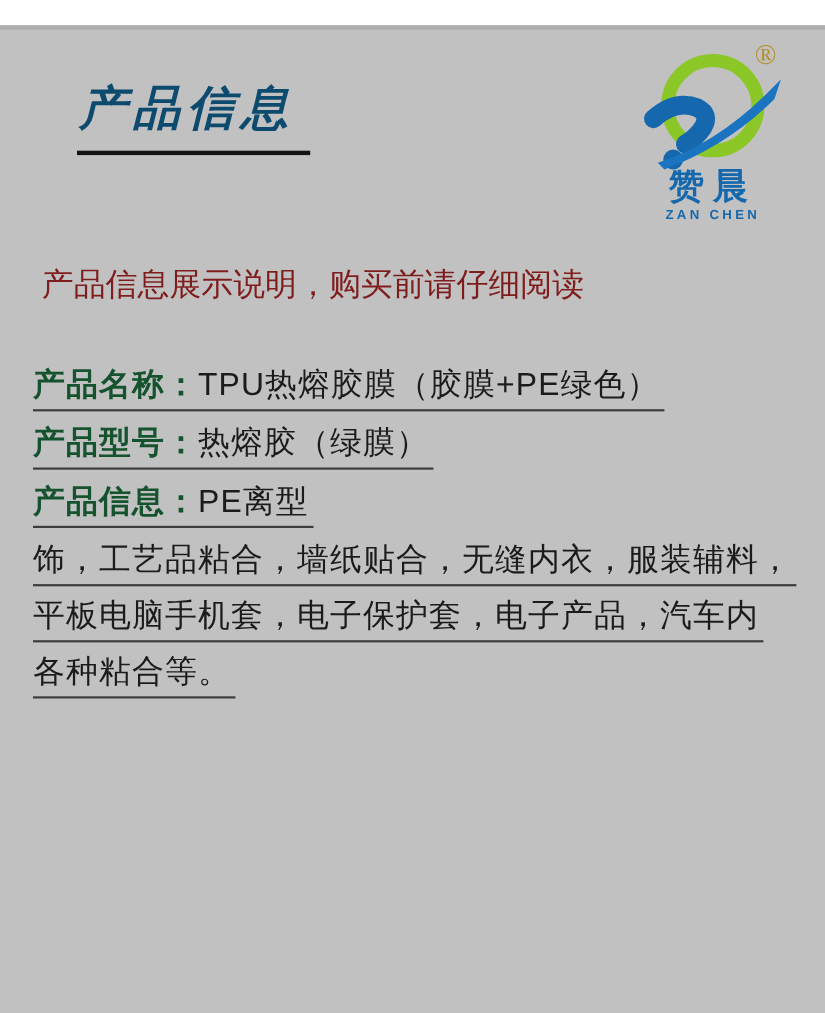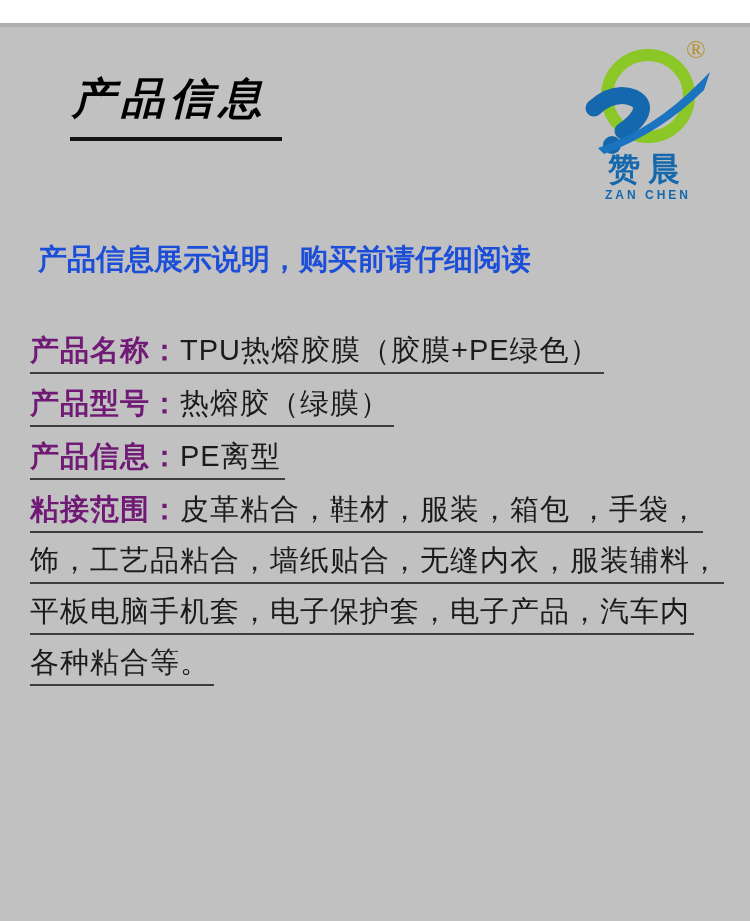--- a/index.html
+++ b/index.html
@@ -33,51 +33,50 @@
     width: 750px;
     padding: 0 18px 0 30px;
   }
   .page-title {
     display: inline-block;
     margin: 43px 0 0 40px;
     font-size: 43px;
     font-weight: 900;
     font-style: italic;
     letter-spacing: 6px;
-    color: #000000;
+    color: #0c4a6e;
     border-bottom: 4px solid #141414;
     padding: 0 14px 9px 2px;
   }
   .logo {
     position: absolute;
     top: 28px;
     right: 32px;
     width: 138px;
     height: 178px;
   }
   .intro {
     margin-top: 92px;
     margin-left: 8px;
     font-size: 29px;
     line-height: 52px;
-    color: #1d4ed8;
-    font-weight: bold;
+    color: #7f1d1d;
   }
   .specs { margin-top: 50px; }
   .spec-row { margin-bottom: 14px; }
   .spec-underline {
     display: inline-block;
     font-size: 29px;
     line-height: 31px;
     color: #1b1b1b;
     letter-spacing: 1px;
     border-bottom: 2px solid #3c3c3c;
     padding: 0 4px 6px 0;
   }
-  .spec-label { font-weight: bold; color: #701a75; }
+  .spec-label { font-weight: bold; color: #14532d; }
   .spec-row.regular-label .spec-label { font-weight: normal; }
   .range-line { margin-bottom: 12px; }
 </style>
 </head>
 <body>
 
 <div class="page">
 
   <div class="top-white-band"></div>
   <div class="top-divider"></div>
@@ -127,25 +126,20 @@
 
       <div class="spec-row">
         <span class="spec-underline">
           <span class="spec-label">产品信息：</span><span>PE离型</span>
         </span>
       </div>
 
 
       <div>
         <div class="range-line">
-          <span class="spec-underline">
-            <span class="spec-label">粘接范围：</span><span>皮革粘合，鞋材，服装，箱包 ，手袋，</span>
-          </span>
-        </div>
-        <div class="range-line">
           <span class="spec-underline">饰，工艺品粘合，墙纸贴合，无缝内衣，服装辅料，</span>
         </div>
         <div class="range-line">
           <span class="spec-underline">平板电脑手机套，电子保护套，电子产品，汽车内</span>
         </div>
         <div class="range-line">
           <span class="spec-underline">各种粘合等。</span>
         </div>
       </div>
 

